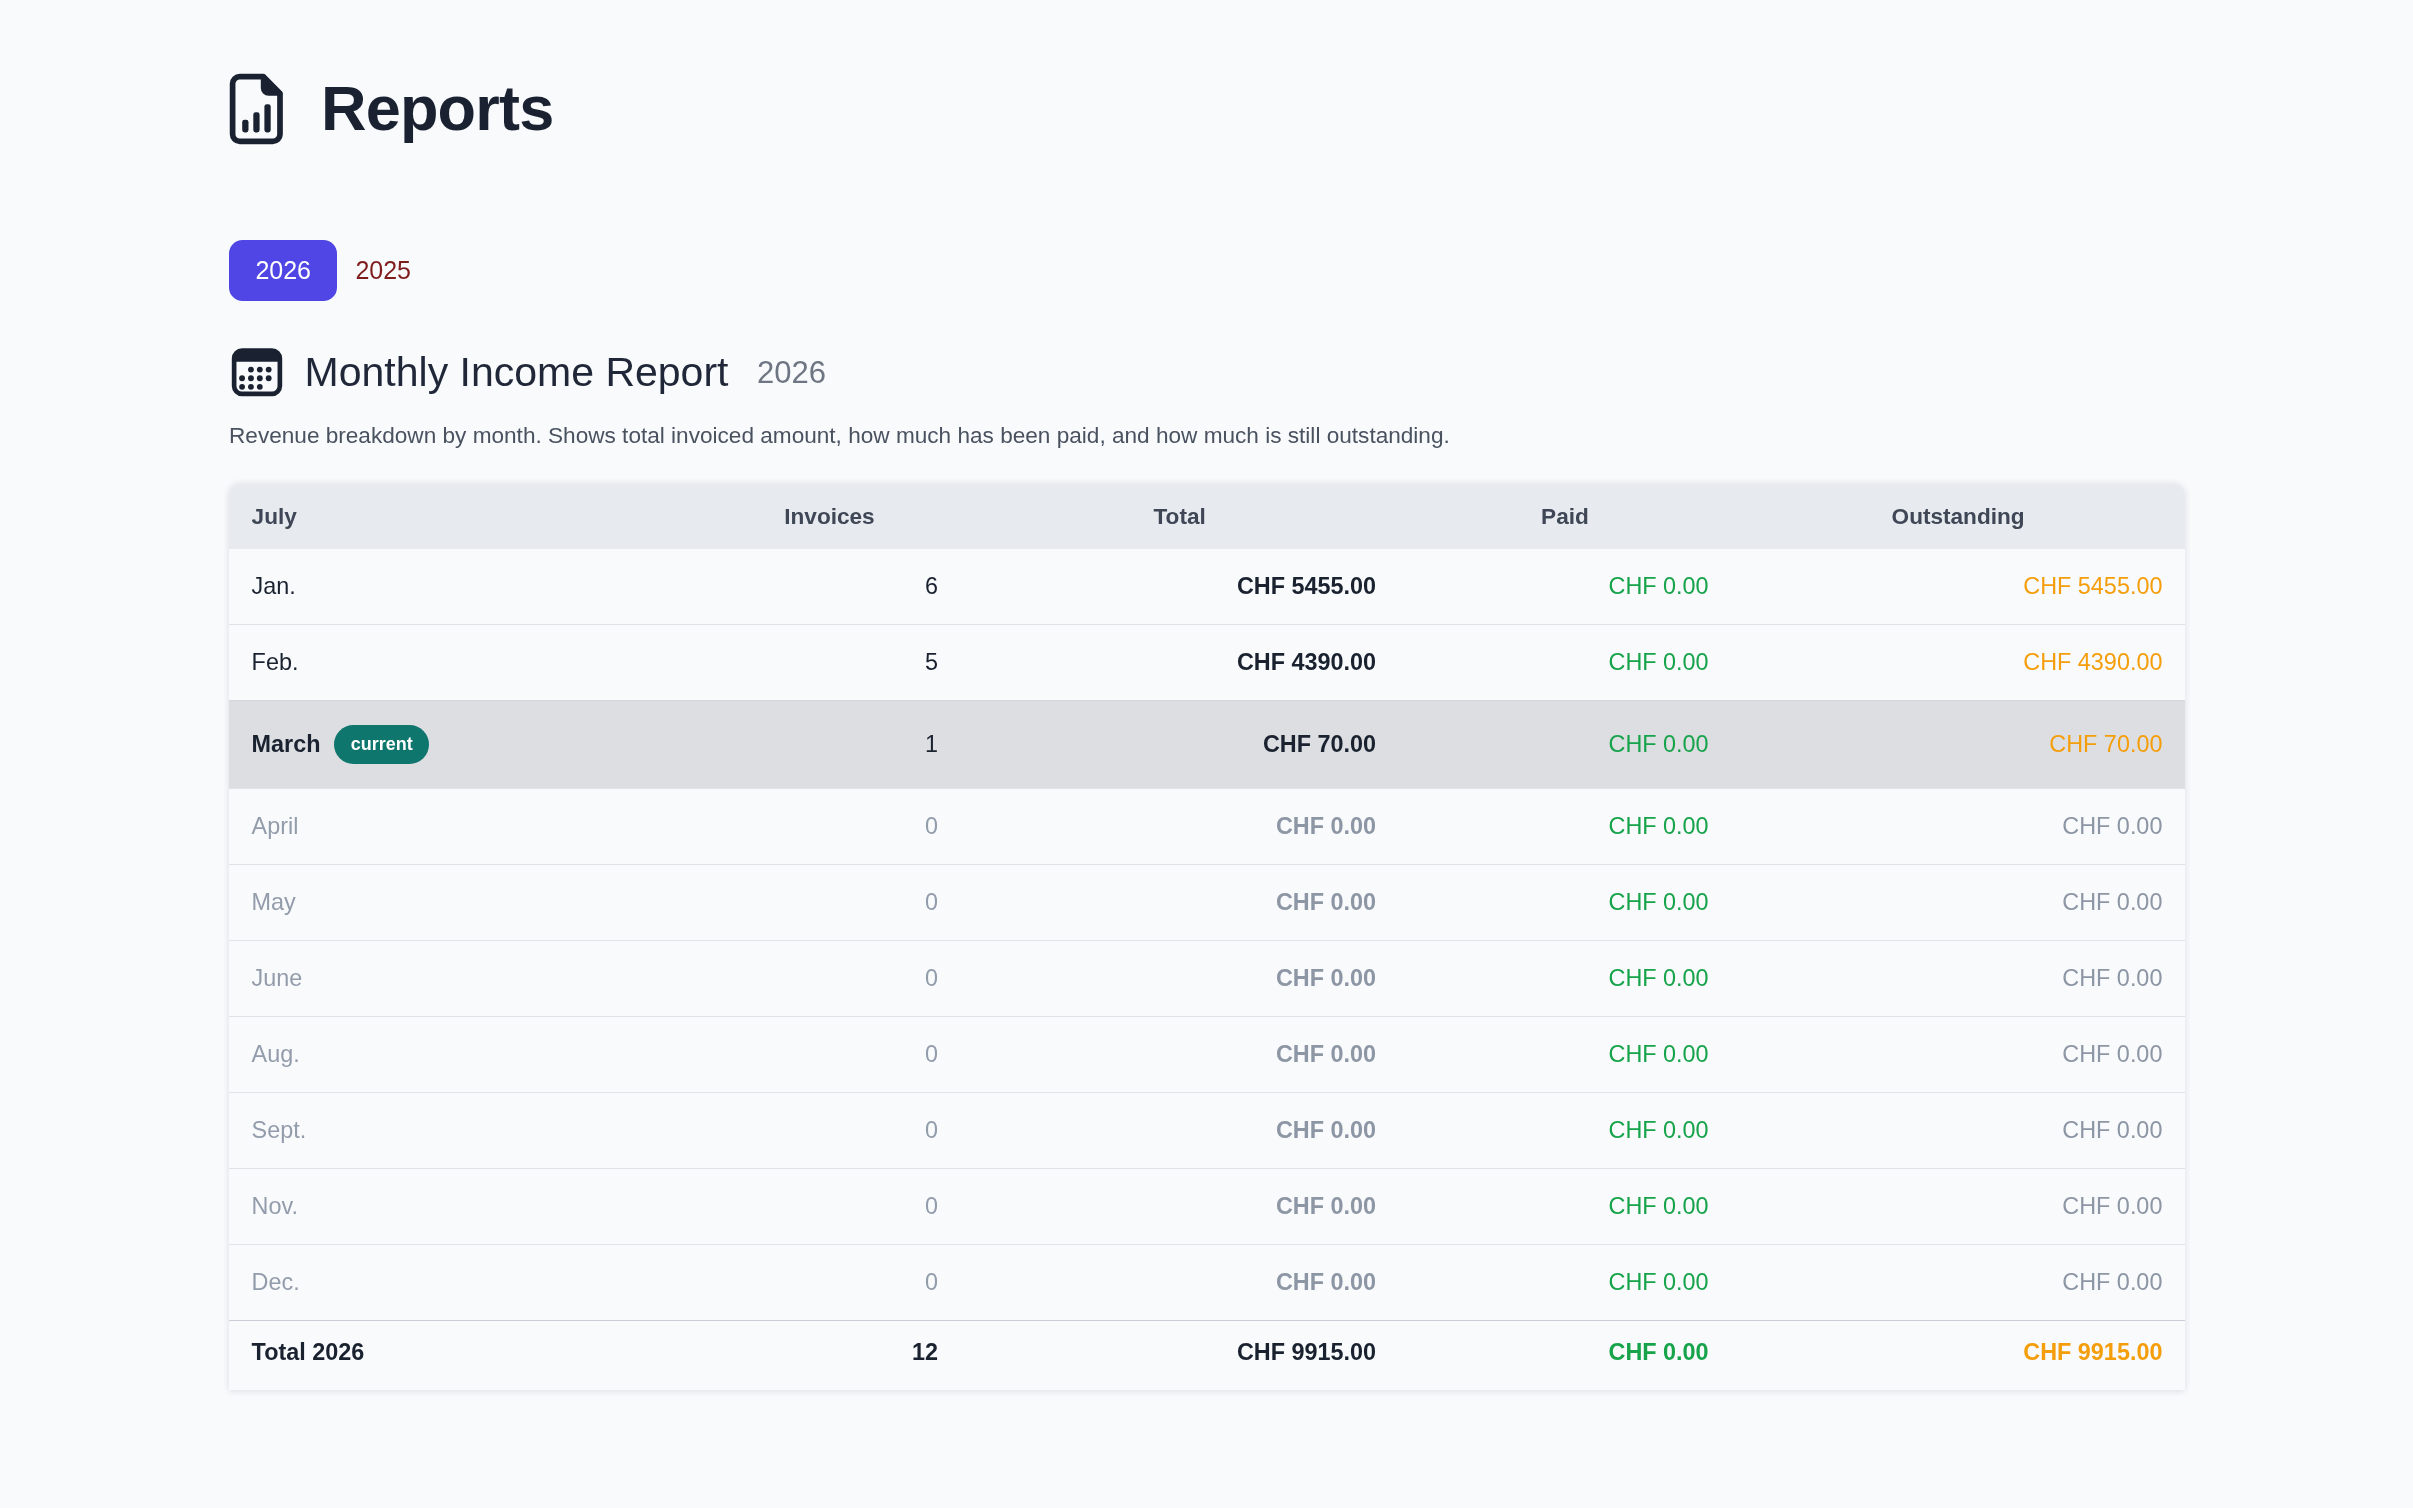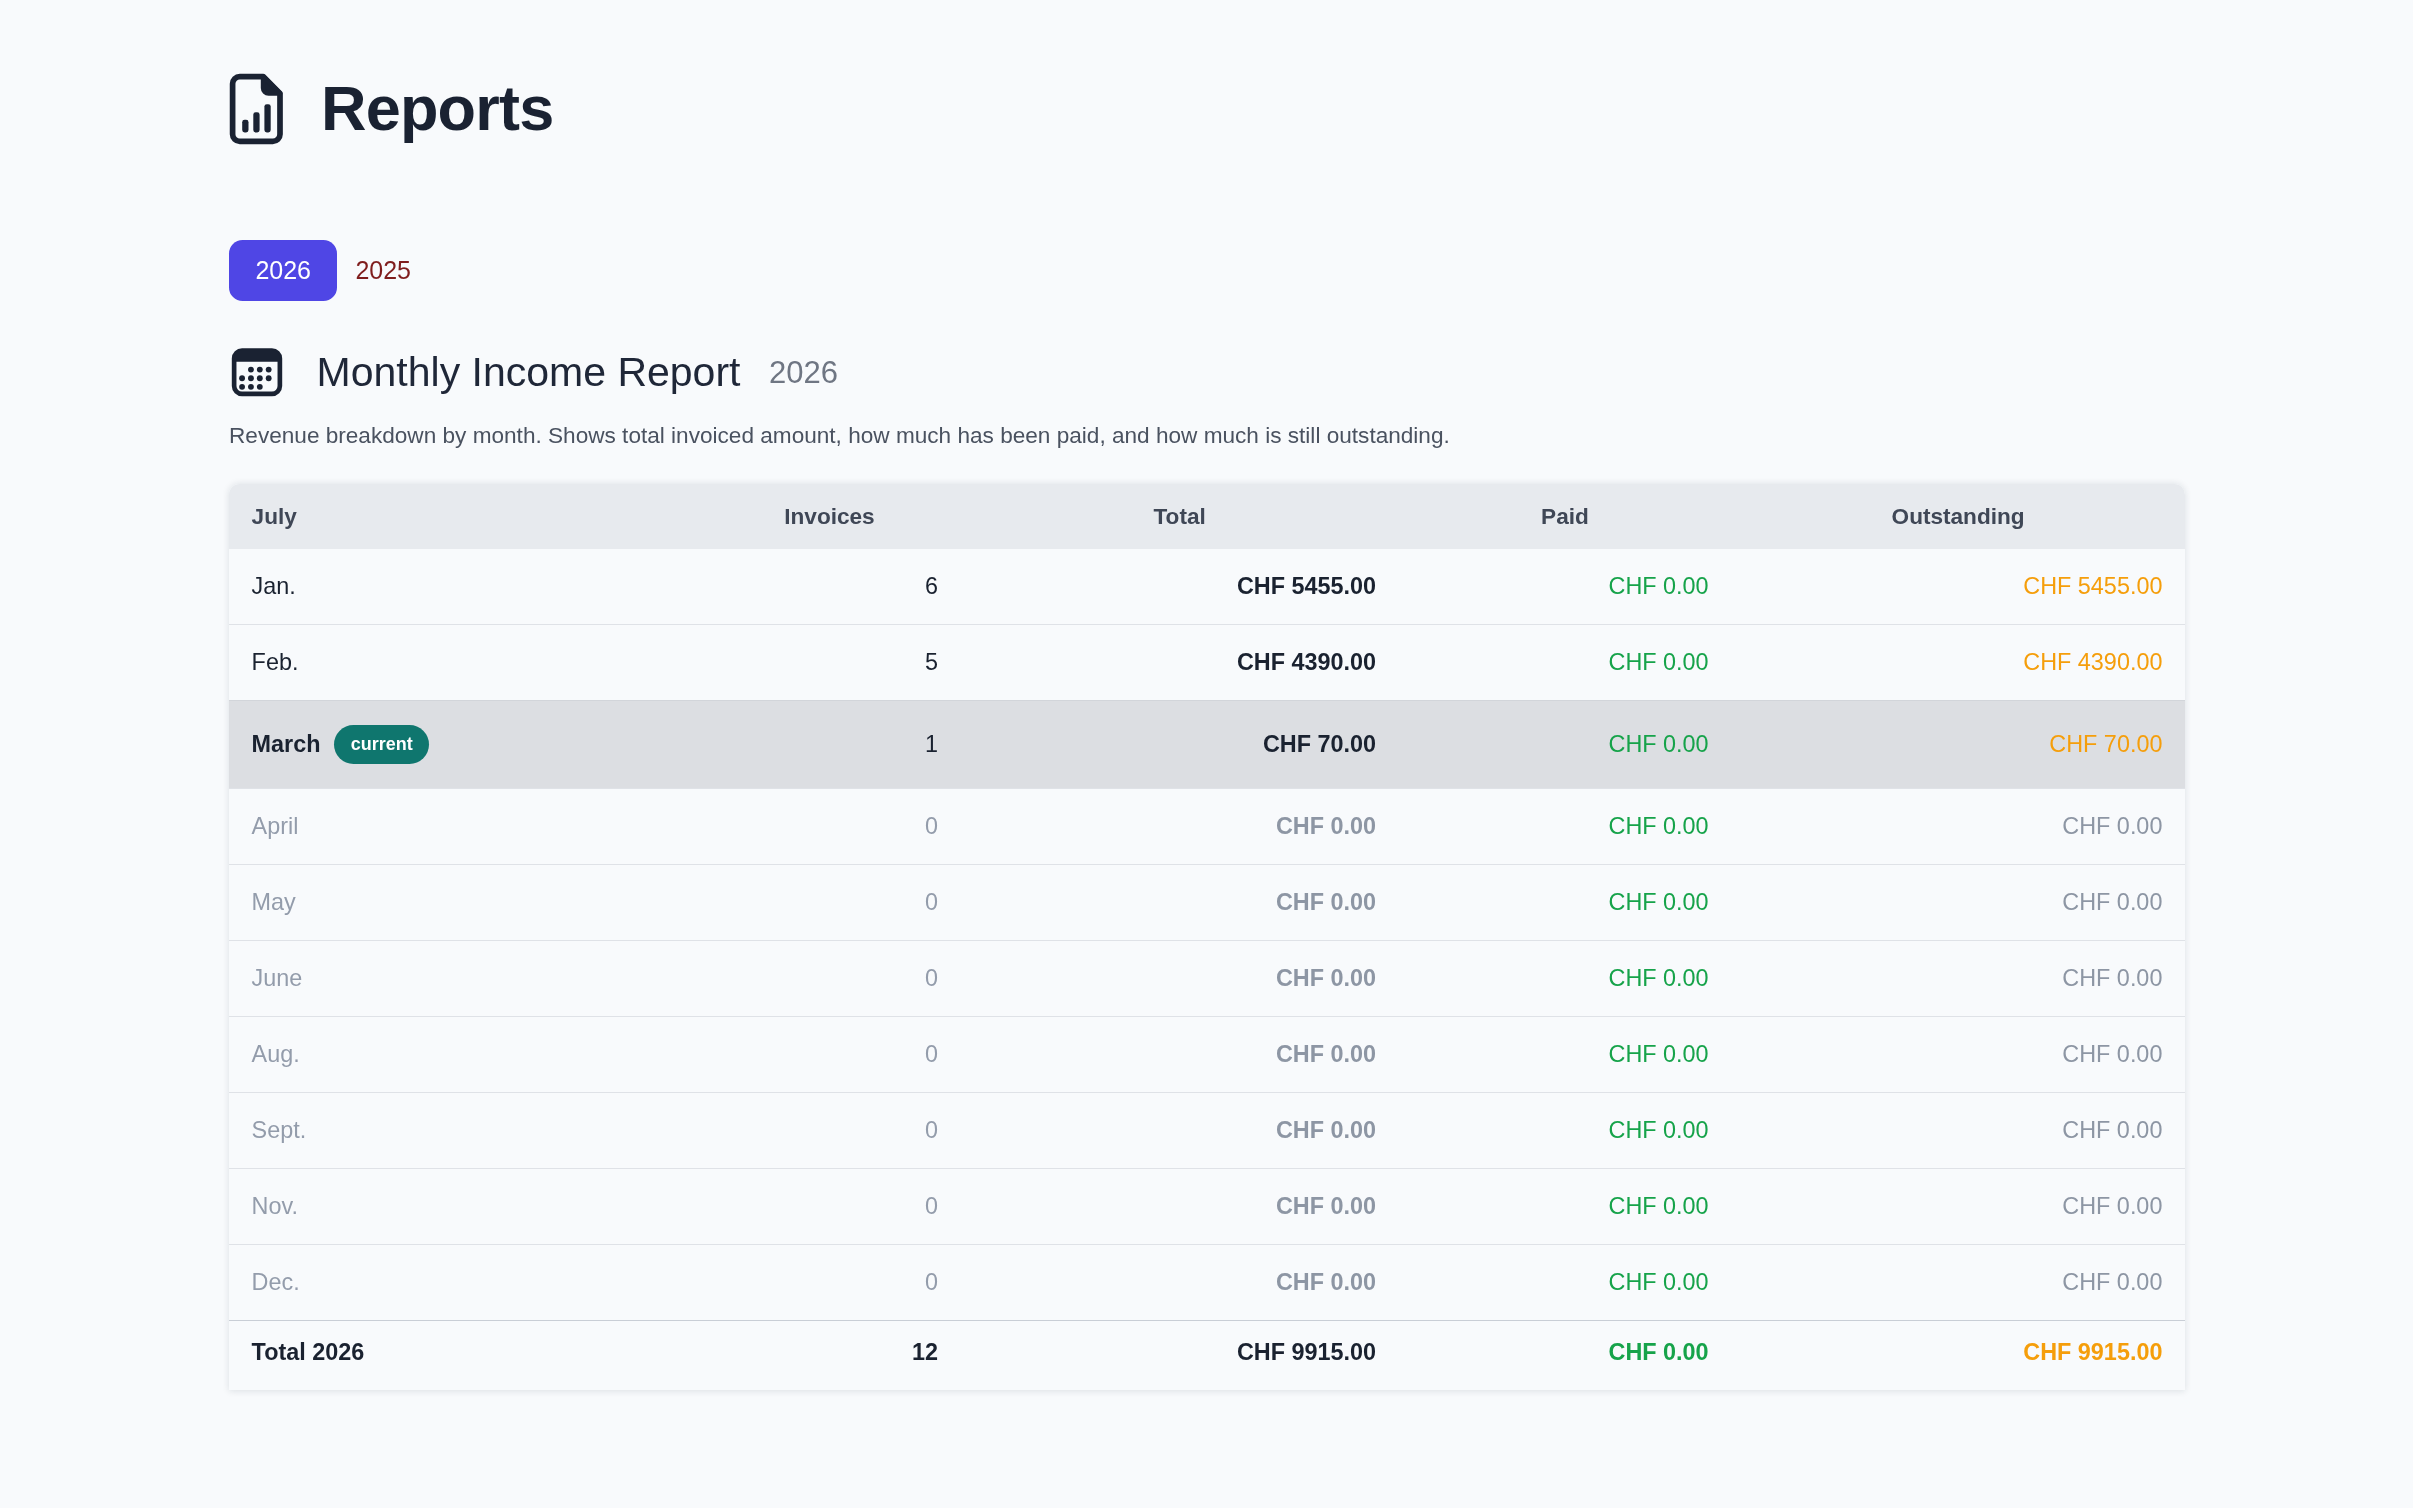--- a/index.html
+++ b/index.html
@@ -22,21 +22,21 @@
     display:inline-block; background:#4f46e5; color:#ffffff;
     font-size:25px; font-weight:500; padding:16px 26.4px; border-radius:13.6px;
     border:none; cursor:pointer; font-family:inherit;
   }
   .tab-link {
     margin-left:18px; color:#7f1d1d; font-size:25px; text-decoration:none; cursor:pointer;
   }
 
   
   .section-head { margin-top:42px; display:flex; align-items:center; gap:19.6px; }
-  .section-head h2 { font-size:41px; font-weight:500; color:#1f2738;margin-left:12px; }
+  .section-head h2 { font-size:41px; font-weight:500; color:#1f2738; }
   .section-head .year { font-size:31px; color:#6f7683; margin-left:9px; }
 
   .description { margin-top:21px; font-size:22.6px; color:#4a5260; }
 
   
   .table-wrap {
     margin-top:35px;
     border-radius:10.6px 10.6px 0 0;
     box-shadow:0 0.8px 7.5px rgba(20,30,50,0.12);
     overflow:hidden;

